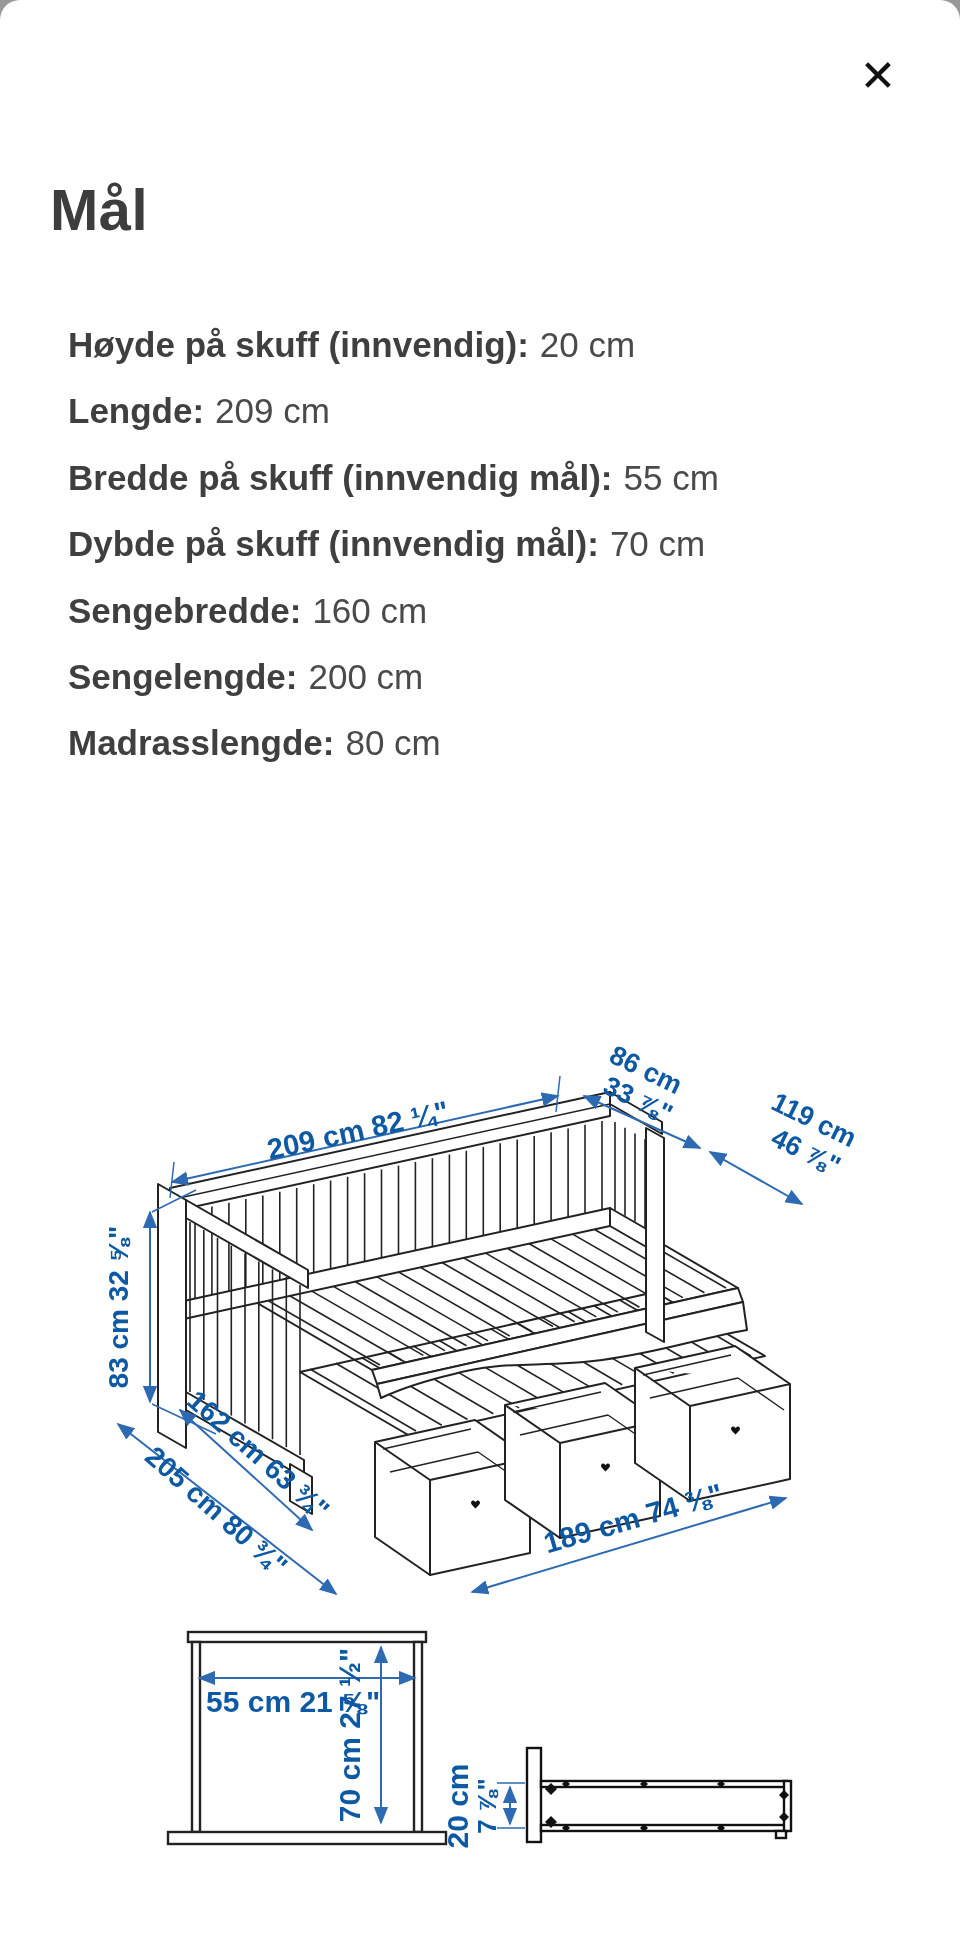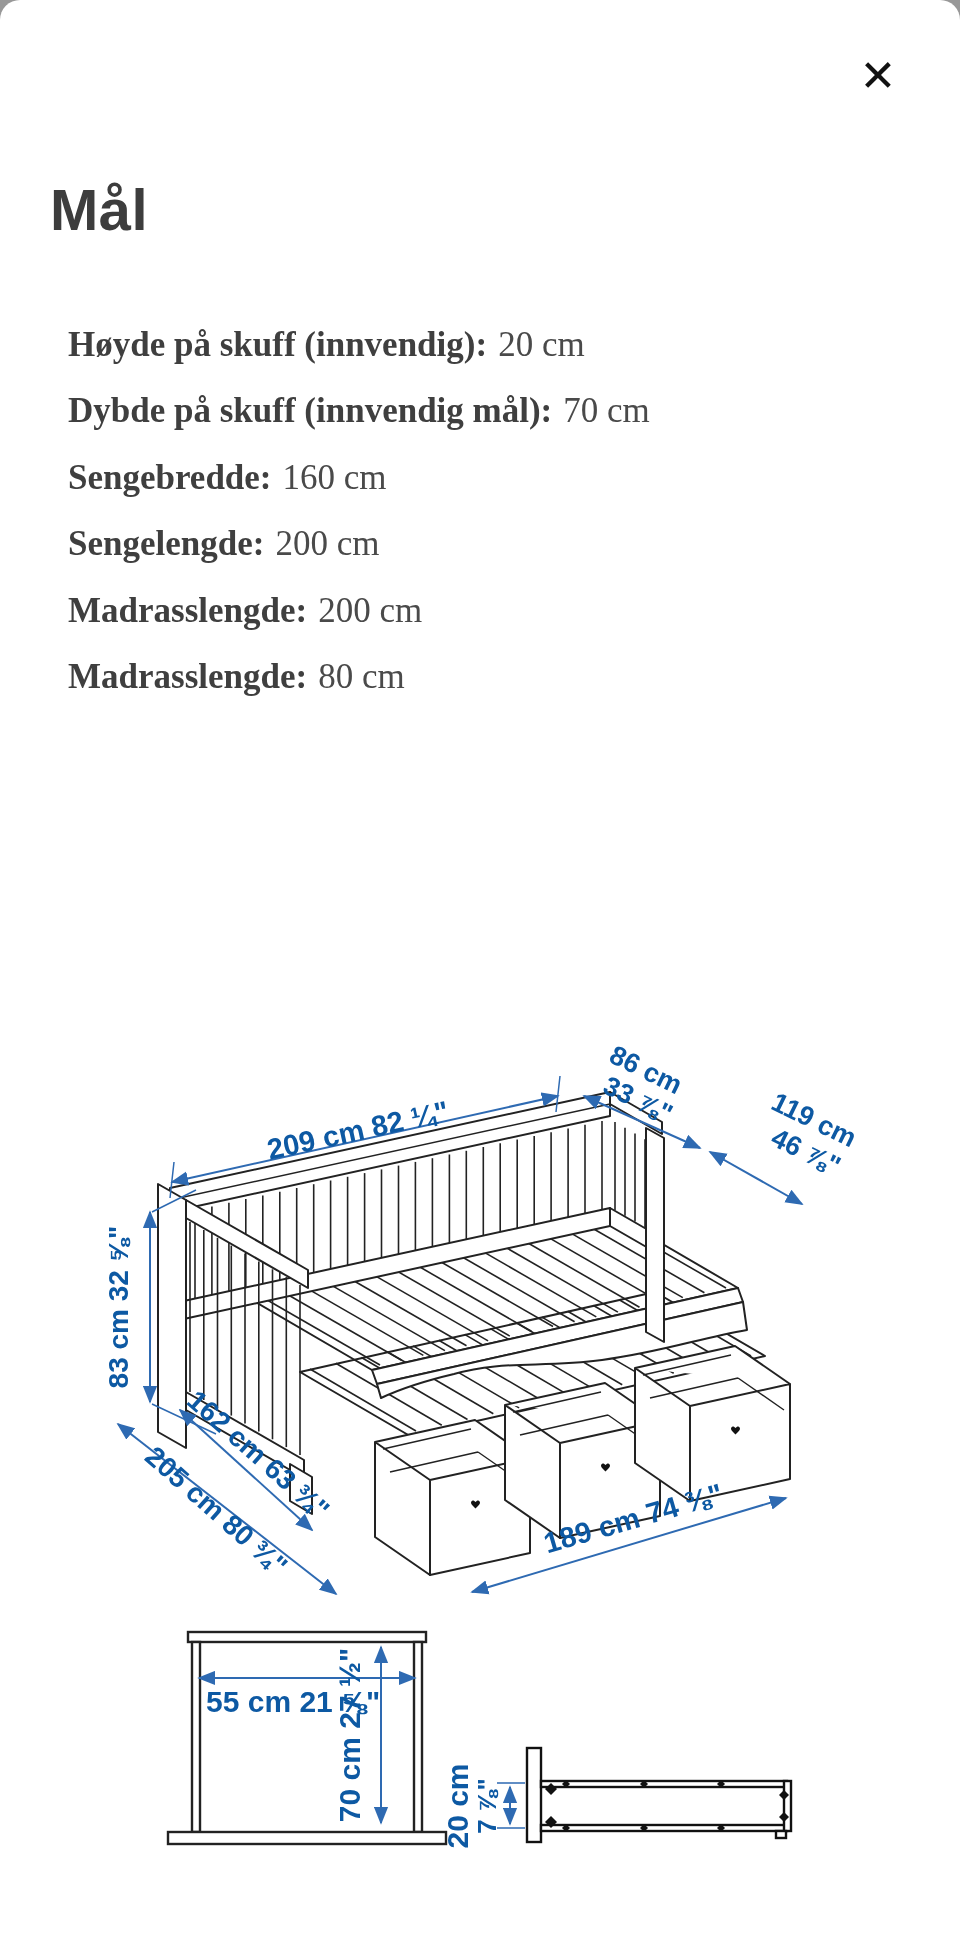--- a/index.html
+++ b/index.html
@@ -22,44 +22,45 @@
     font-family:"DejaVu Sans", sans-serif;
   }
   .page-title{
     position:absolute;left:50px;top:160px;
     font-size:58px;font-weight:700;color:#3d3d3d;letter-spacing:0.5px;margin-top:16px;
   }
   .mlist{
     position:absolute;left:68px;top:312px;width:840px;
     font-size:35px;line-height:66.4px;color:#4a4a4a;
   }
-  .mrow{white-space:nowrap;font-family:Liberation Serif, serif;}
+  .mrow{white-space:nowrap;}
   .mlabel{font-weight:700;color:#3f3f3f;}
   .mval{font-weight:400;color:#4a4a4a;margin-left:11px;}
   .diagram-svg{position:absolute;left:0;top:1040px;}
   .dim-text{
     font-family:"Liberation Sans", sans-serif;
     font-weight:700;fill:#0d59a3;
   }
 </style>
 </head>
 <body>
 
 <div class="modal">
 
   <button class="close-btn" aria-label="close">✕</button>
 
   <h1 class="page-title">Mål</h1>
 
   <div class="mlist">
     <div class="mrow"><span class="mlabel">Høyde på skuff (innvendig):</span><span class="mval">20 cm</span></div>
+    <div class="mrow"><span class="mlabel">Lengde:</span><span class="mval">209 cm</span></div>
+    <div class="mrow"><span class="mlabel">Bredde på skuff (innvendig mål):</span><span class="mval">55 cm</span></div>
     <div class="mrow"><span class="mlabel">Dybde på skuff (innvendig mål):</span><span class="mval">70 cm</span></div>
     <div class="mrow"><span class="mlabel">Sengebredde:</span><span class="mval">160 cm</span></div>
     <div class="mrow"><span class="mlabel">Sengelengde:</span><span class="mval">200 cm</span></div>
-    <div class="mrow"><span class="mlabel">Madrasslengde:</span><span class="mval">200 cm</span></div>
     <div class="mrow"><span class="mlabel">Madrasslengde:</span><span class="mval">80 cm</span></div>
   </div>
 
   <svg class="diagram-svg" width="960" height="860" viewBox="0 1040 960 860" xmlns="http://www.w3.org/2000/svg">
     <defs>
       <marker id="arr" viewBox="0 0 10 8" refX="9" refY="4" markerWidth="9" markerHeight="7.5" orient="auto-start-reverse">
         <path d="M0,0 L10,4 L0,8 z" fill="#2e6ab2"></path>
       </marker>
     </defs>
 

